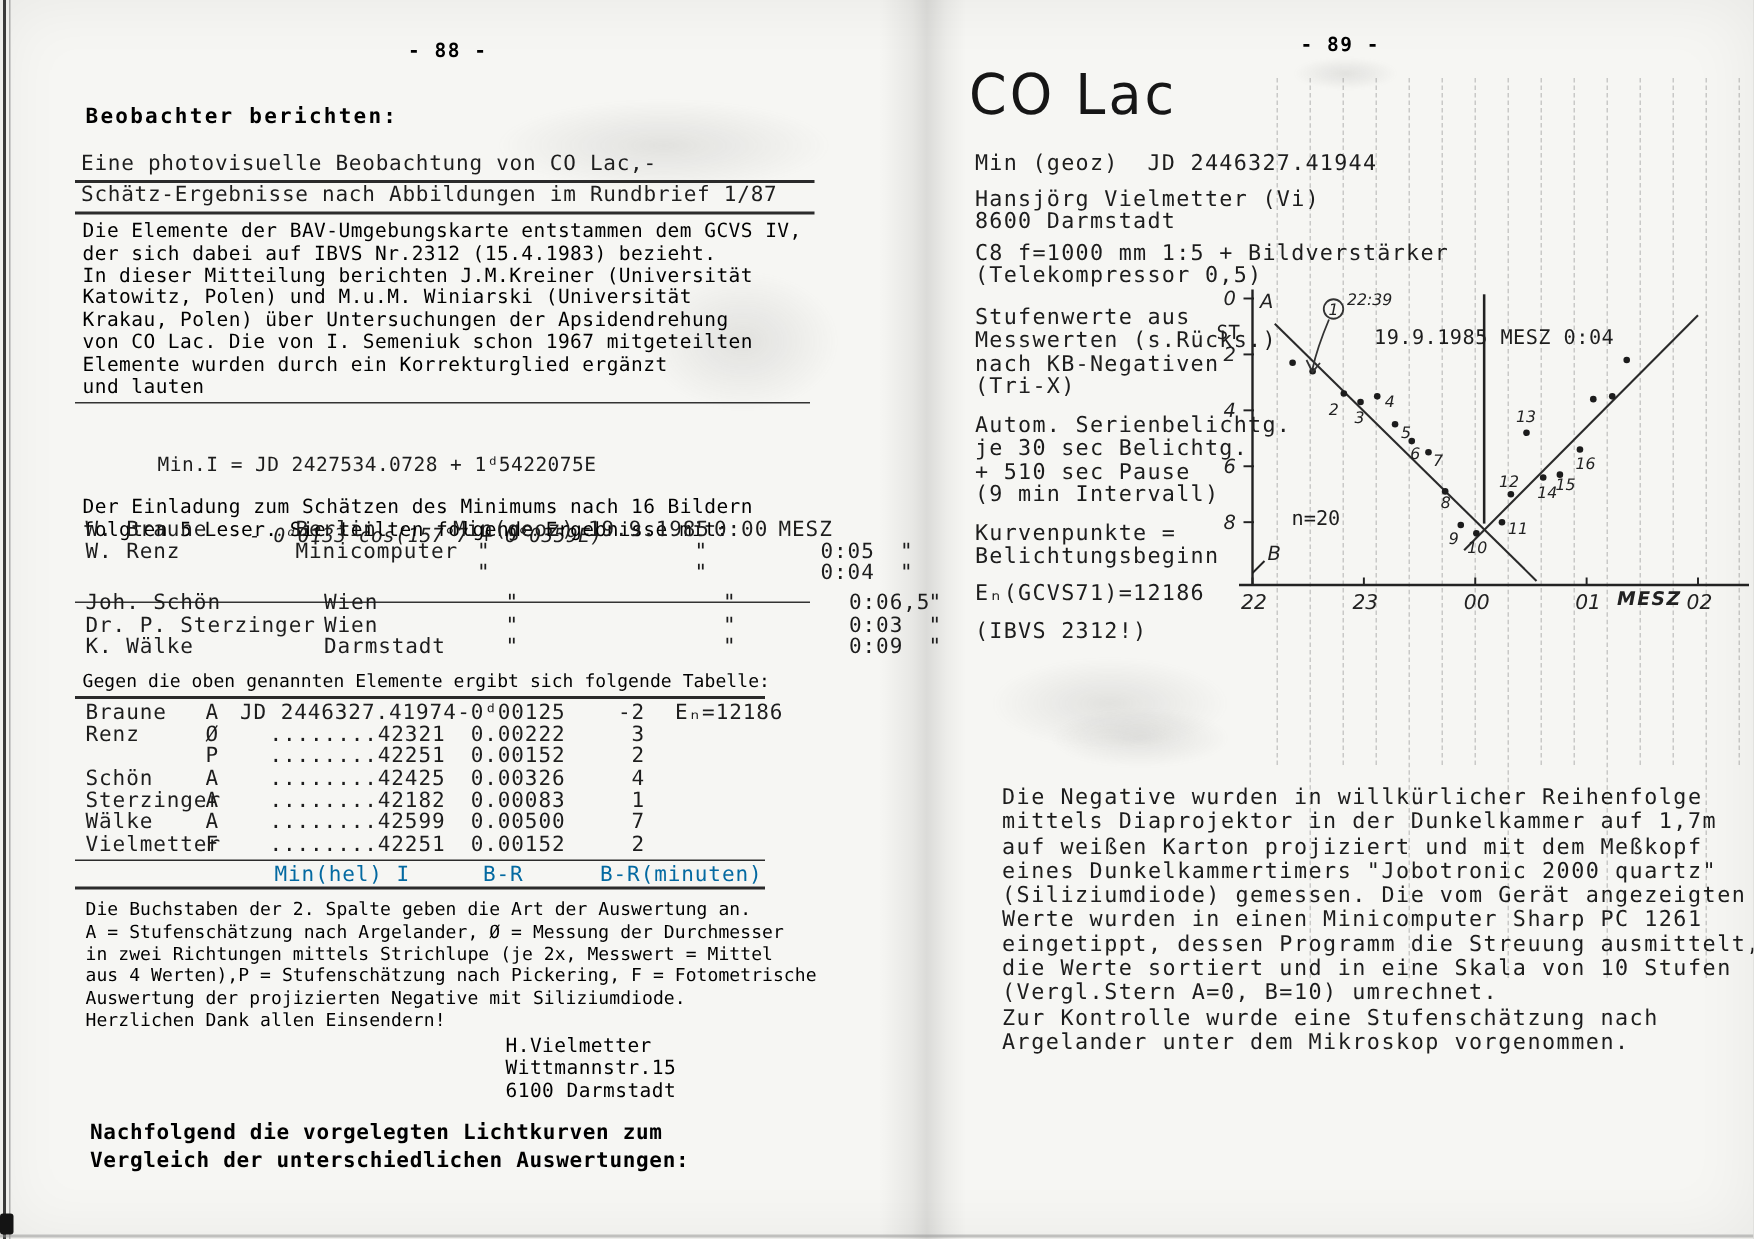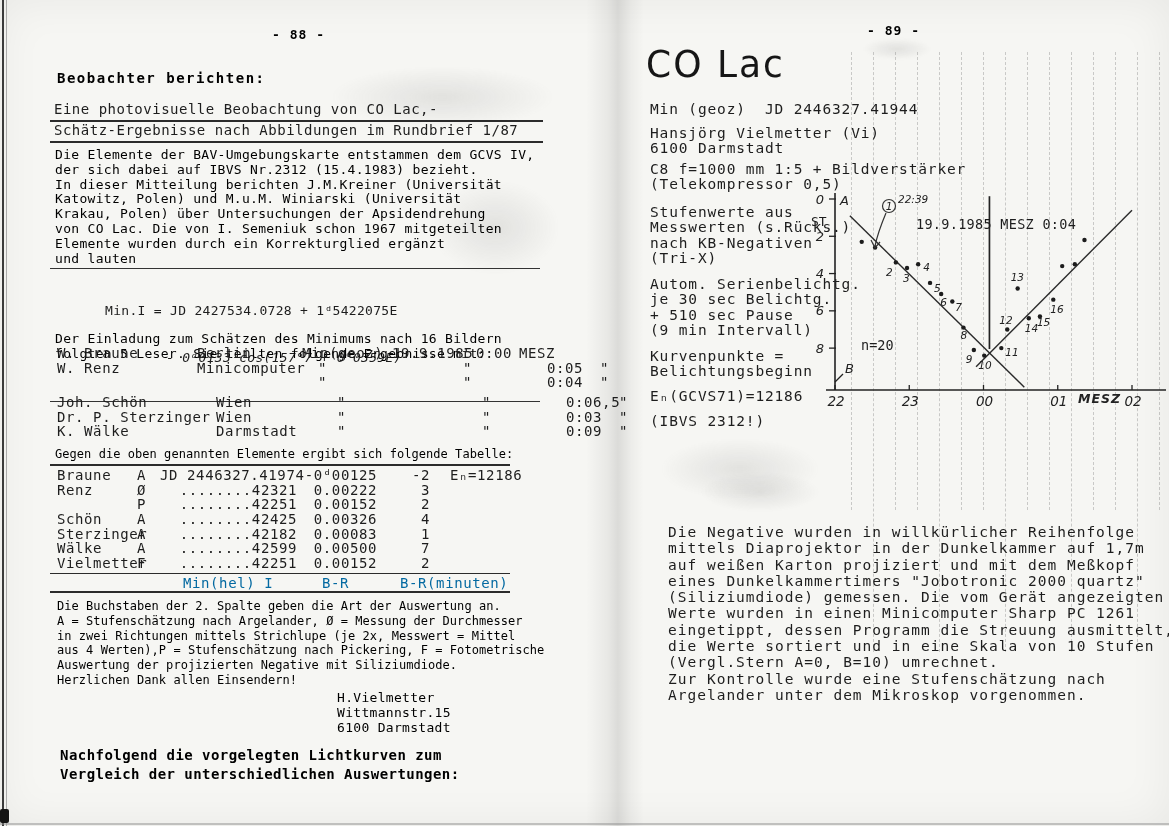--- a/index.html
+++ b/index.html
@@ -178,21 +178,21 @@
 
   <div class="t outro" style="left:60px;top:746px">Nachfolgend die vorgelegten Lichtkurven zum
 Vergleich der unterschiedlichen Auswertungen:</div>
 
   <div class="t bold" style="left:867px;top:24px;letter-spacing:1px">- 89 -</div>
 
   <div class="rt co-title" style="left:646px;top:56px">CO Lac</div>
 
   <div class="rt" style="left:650px;top:102px">Min (geoz)  JD 2446327.41944</div>
   <div class="rt" style="left:650px;top:126px">Hansjörg Vielmetter (Vi)
-6100 Darmstadt</div>
+8600 Darmstadt</div>
   <div class="rt" style="left:650px;top:162px">C8 f=1000 mm 1:5 + Bildverstärker
 (Telekompressor 0,5)</div>
   <div class="rt" style="left:650px;top:205px">Stufenwerte aus
 Messwerten (s.Rücks.)
 nach KB-Negativen
 (Tri-X)</div>
   <div class="rt" style="left:650px;top:277px">Autom. Serienbelichtg.
 je 30 sec Belichtg.
 + 510 sec Pause
 (9 min Intervall)</div>

